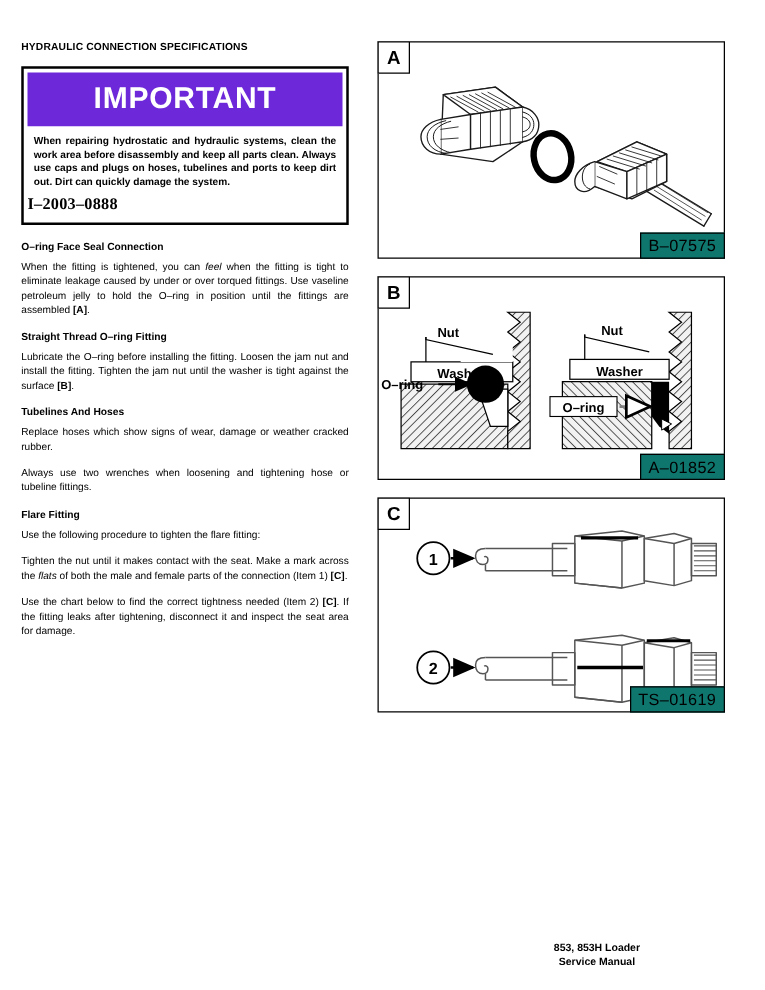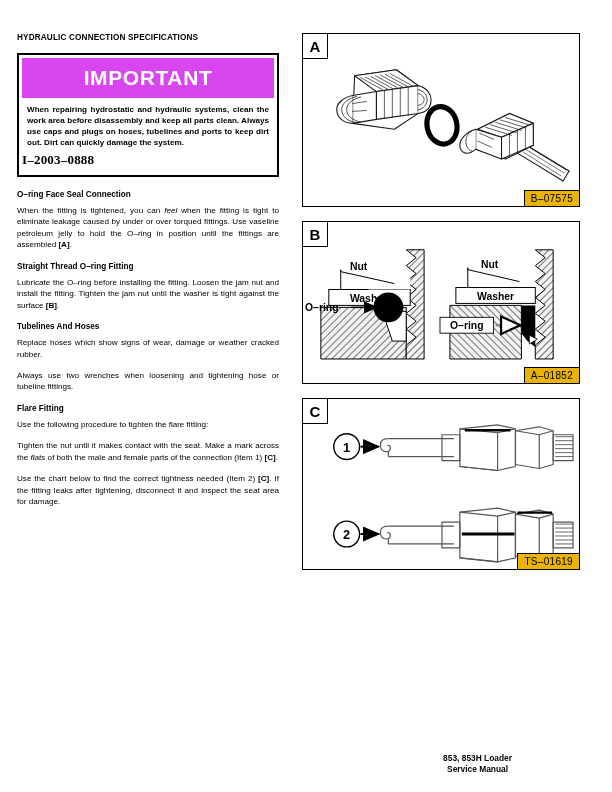--- a/index.html
+++ b/index.html
@@ -21,25 +21,25 @@
     margin:0 0 11px 0;
   }
 
   
   .important-box{
     border:2.2px solid #000;
     padding:3px;
     margin-bottom:13px;
   }
   .important-banner{
-    background:#d946ef;
+    background:#6d28d9;
     color:#fff;
     text-align:center;
     padding:9px 0 10px 0;
-    font-size:21px;
+    font-size:24px;
     font-weight:bold;
     letter-spacing:0.6px;
     line-height:1;
   }
   .important-body{
     padding:6px 5px 2px 5px;
     font-size:8.1px;
     font-weight:bold;
     line-height:1.38;
     text-align:justify;
@@ -87,22 +87,22 @@
     border:1.1px solid #000;
     background:#fff;
     font-size:15px;font-weight:bold;
     display:flex;align-items:center;justify-content:center;
     z-index:5;
     box-sizing:border-box;
   }
   .fig-id{
     position:absolute;right:-1px;bottom:-1px;
     border:1.1px solid #000;
-    background:#eab308;
-    font-size:10px;
+    background:#0f766e;
+    font-size:13px;
     letter-spacing:0.3px;
     padding:2px 6px 2.5px 6px;
     z-index:5;
     box-sizing:border-box;
   }
   .fig-canvas{position:absolute;inset:0;}
 
   
   .footer-page{
     position:absolute;left:0;top:762px;width:612px;

